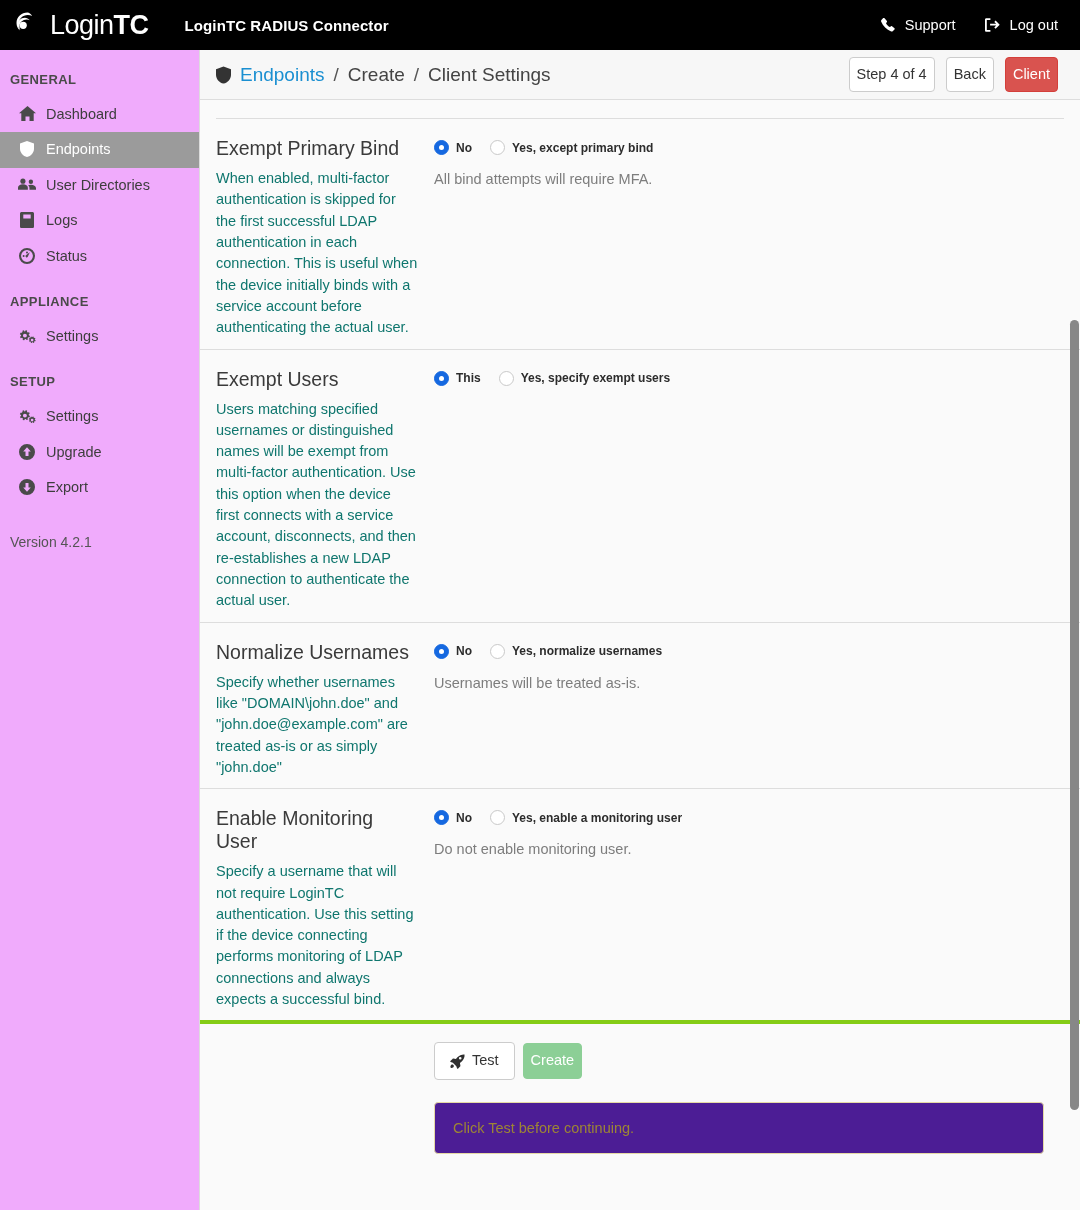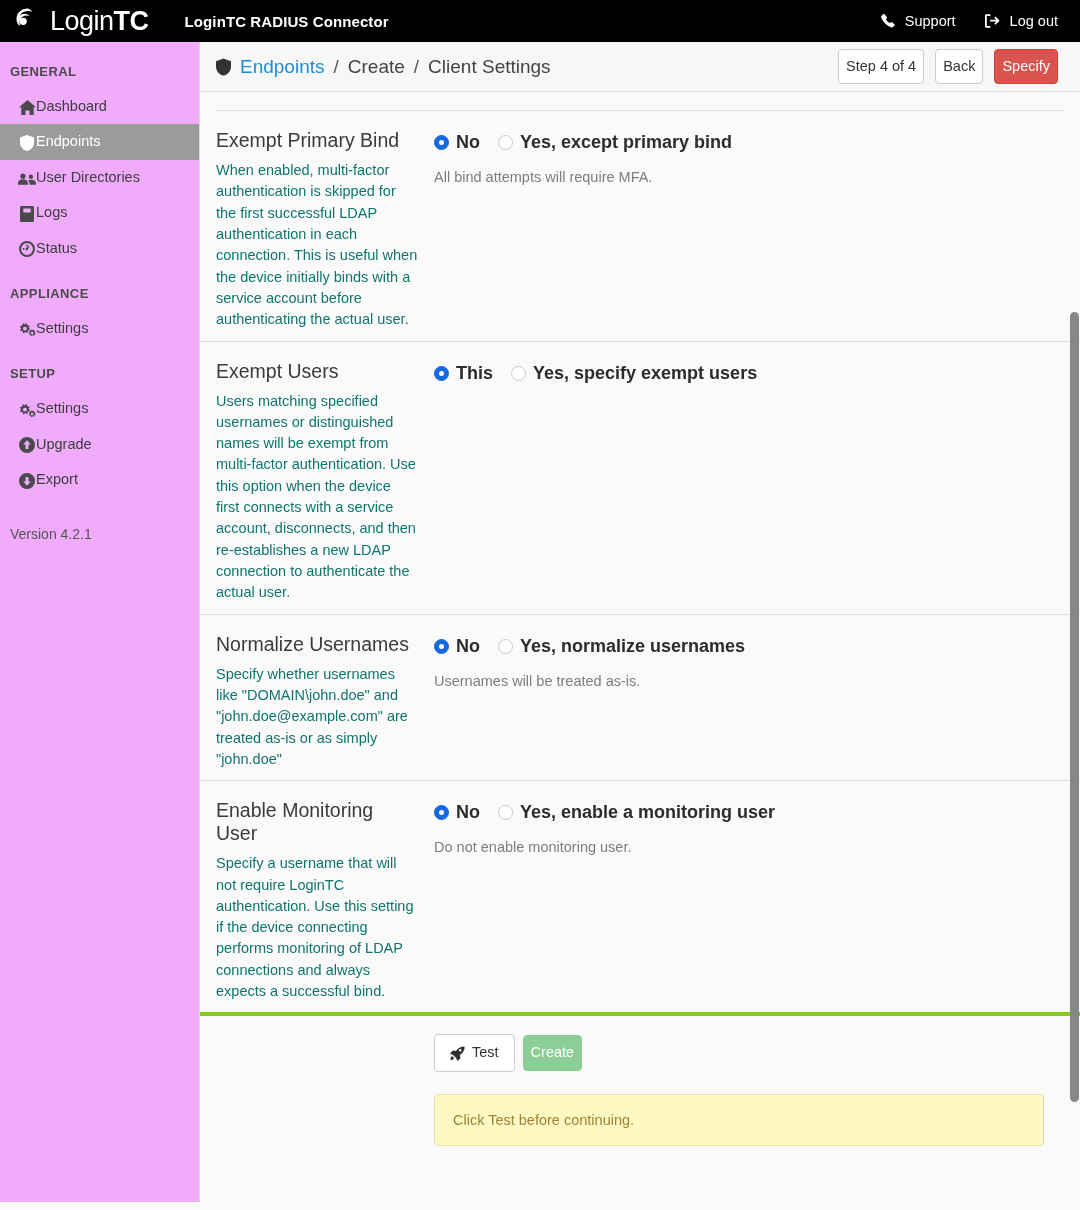--- a/index.html
+++ b/index.html
@@ -9,21 +9,21 @@
     width: 1080px; height: 1210px;
     overflow: hidden;
     font-family: "Liberation Sans", "DejaVu Sans", sans-serif;
     background: #fafafa;
     color: #333;
     -webkit-font-smoothing: antialiased;
   }
 
   
   .navbar {
-    height: 42px;
+    height: 50px;
     background: #000;
     display: flex;
     align-items: center;
     padding: 0 22px 0 14px;
     color: #fff;
   }
   .brand-logo {
     display: flex;
     align-items: center;
     gap: 6px;
@@ -76,21 +76,22 @@
   .side-heading {
     font-size: 13px;
     font-weight: 700;
     color: #4a4a4a;
     letter-spacing: 0.4px;
     padding: 6px 0 10px 10px;
   }
   .side-heading.spaced { padding-top: 20px; }
   .side-item {
     display: flex;
-    align-items: flex-end;
+    align-items: flex-start;
+    gap: 10px;
     padding: 9px 0 9px 18px;
     color: #3d3d3d;
     cursor: pointer;
     line-height: 1.2;
   }
   .side-item.active {
     background: #9b9b9b;
     color: #fff;
   }
   .side-item .sico {
@@ -228,21 +229,21 @@
   }
   .radio-opt.checked .radio-dot::after {
     content: "";
     position: absolute;
     left: 4px; top: 4px;
     width: 5px; height: 5px;
     border-radius: 50%;
     background: #fff;
   }
   .radio-label {
-    font-size: 18px;
+    font-size: 12px;
     font-weight: 700;
     color: #2c2c2c;
   }
   .hint {
     font-size: 14.5px;
     color: #7d7d7d;
     margin: 0;
     padding-top: 2px;
   }
 
@@ -261,21 +262,21 @@
   .btn-test {
     display: inline-flex;
     align-items: center;
     gap: 7px;
     padding: 9px 15px;
   }
   .btn-test svg { display: block; fill: #2f2f2f; }
   .alert-warn {
     margin-top: 22px;
     margin-right: 20px;
-    background: #fef9c3;
+    background: #4c1d95;
     border: 1px solid #e5d9a5;
     border-radius: 4px;
     color: #9d8535;
     font-size: 14.5px;
     padding: 17px 18px;
   }
 
   
   .scrollbar-track {
     position: absolute;
@@ -444,21 +445,21 @@
         </span>
         <span class="crumb-link">Endpoints</span>
         <span class="crumb-sep">/</span>
         <span class="crumb-static">Create</span>
         <span class="crumb-sep">/</span>
         <span class="crumb-static">Client Settings</span>
       </div>
       <div class="head-actions">
         <button class="btn">Step 4 of 4</button>
         <button class="btn">Back</button>
-        <button class="btn btn-danger">Specify</button>
+        <button class="btn btn-danger">Client</button>
       </div>
     </div>
 
     <div class="form-body">
       <div class="divider-top"></div>
 
       <section class="section">
         <div class="sec-left">
           <h2 class="sec-title">Exempt Primary Bind</h2>
           <p class="sec-desc">When enabled, multi-factor authentication is skipped for the first successful LDAP authentication in each connection. This is useful when the device initially binds with a service account before authenticating the actual user.</p>

